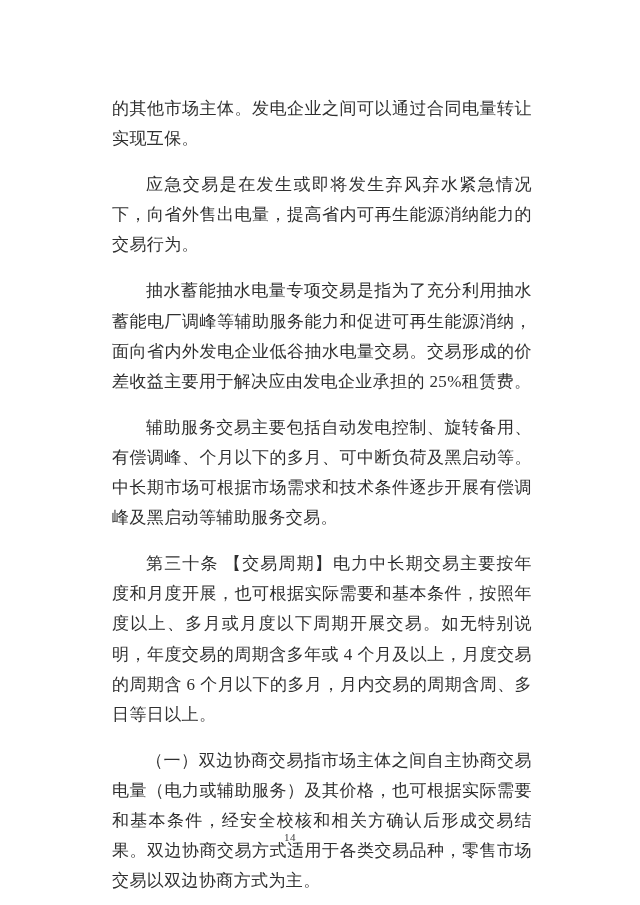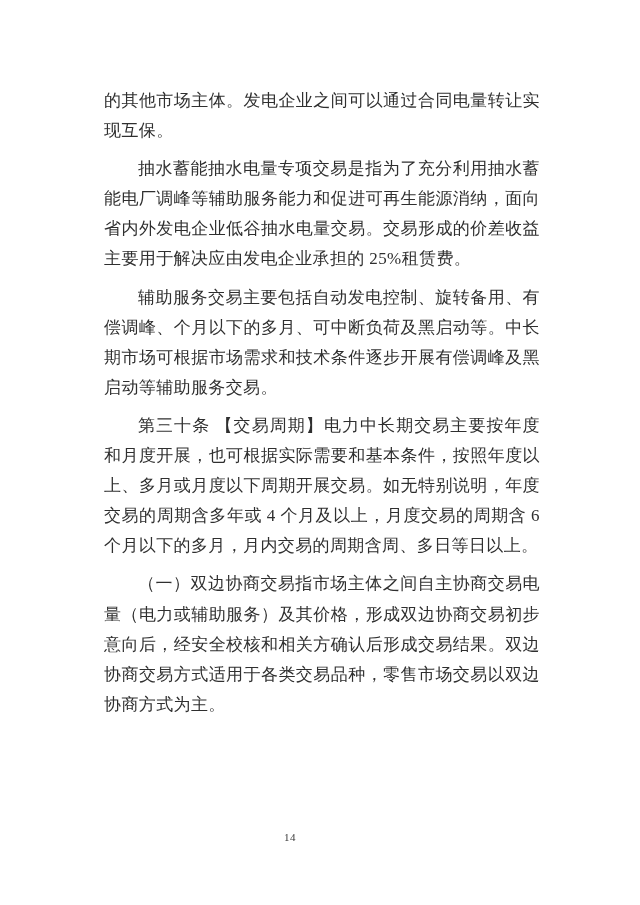--- a/index.html
+++ b/index.html
@@ -17,21 +17,21 @@
     width: 640px; height: 905px;
     background: #ffffff;
   }
   .content {
     position: absolute;
     left: 96px;
     top: 78px;
     width: 452px;
   }
   p.para {
-    margin: 8px;
+    margin: 16px;
     font-size: 17px;
     line-height: 30.1px;
     letter-spacing: 0.38px;
     color: #2f2f2f;
     text-align: justify;
     text-justify: inter-ideograph;
     word-break: break-all;
   }
   p.para.indent { text-indent: 2em; }
   .bold { font-weight: normal; }
@@ -45,19 +45,20 @@
     color: #3a3a3a;
     letter-spacing: 0.5px;
   }
 </style>
 </head>
 <body>
 
 <div class="page">
   <div class="content" id="paragraphs">
       <p class="para"><span class="">的其他市场主体。发电企业之间可以通过合同电量转让实现互保。</span></p>
+      <p class="para indent"><span class="">应急交易是在发生或即将发生弃风弃水紧急情况下，向省外售出电量，提高省内可再生能源消纳能力的交易行为。</span></p>
       <p class="para indent"><span class="">抽水蓄能抽水电量专项交易是指为了充分利用抽水蓄能电厂调峰等辅助服务能力和促进可再生能源消纳，面向省内外发电企业低谷抽水电量交易。交易形成的价差收益主要用于解决应由发电企业承担的 25%租赁费。</span></p>
       <p class="para indent"><span class="">辅助服务交易主要包括自动发电控制、旋转备用、有偿调峰、个月以下的多月、可中断负荷及黑启动等。中长期市场可根据市场需求和技术条件逐步开展有偿调峰及黑启动等辅助服务交易。</span></p>
       <p class="para indent"><span class="bold">第三十条</span><span class=""> 【交易周期】电力中长期交易主要按年度和月度开展，也可根据实际需要和基本条件，按照年度以上、多月或月度以下周期开展交易。如无特别说明，年度交易的周期含多年或 4 个月及以上，月度交易的周期含 6 个月以下的多月，月内交易的周期含周、多日等日以上。</span></p>
-      <p class="para indent"><span class="">（一）双边协商交易指市场主体之间自主协商交易电量（电力或辅助服务）及其价格，形成双边协商交易初步意向后，经安全校核和相关方确认后形成交易结果。双边协商交易方式适用于各类交易品种，零售市场交易以双边协商方式为主。</span></p>
+      <p class="para indent"><span class="">（一）双边协商交易指市场主体之间自主协商交易电量（电力或辅助服务）及其价格，也可根据实际需要和基本条件，经安全校核和相关方确认后形成交易结果。双边协商交易方式适用于各类交易品种，零售市场交易以双边协商方式为主。</span></p>
     </div>
   <div class="page-number">14</div>
 </div>
 
 </body></html>

